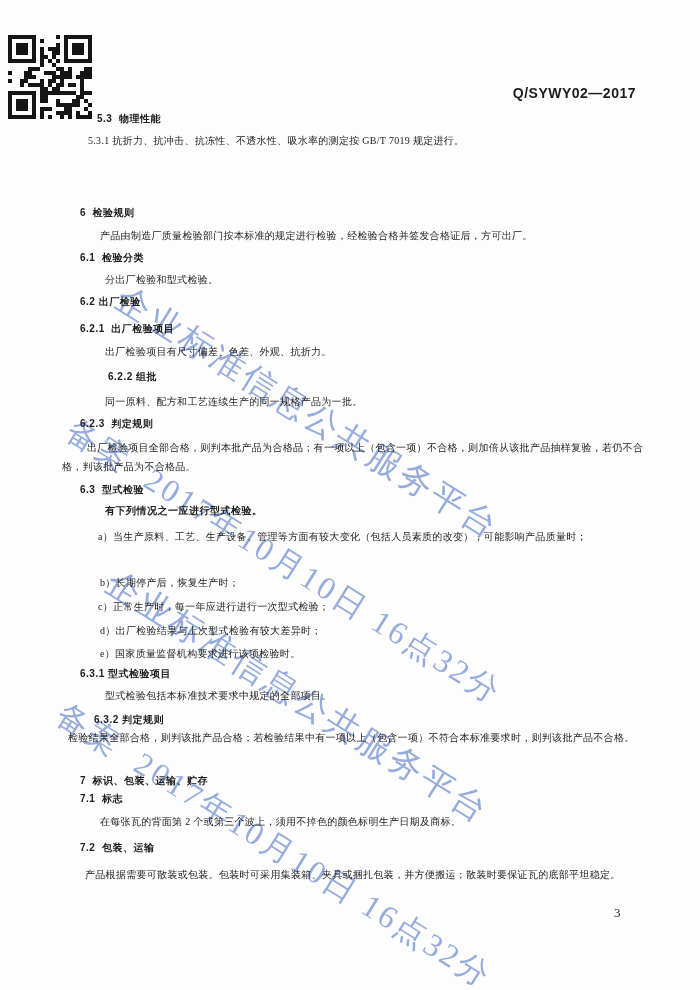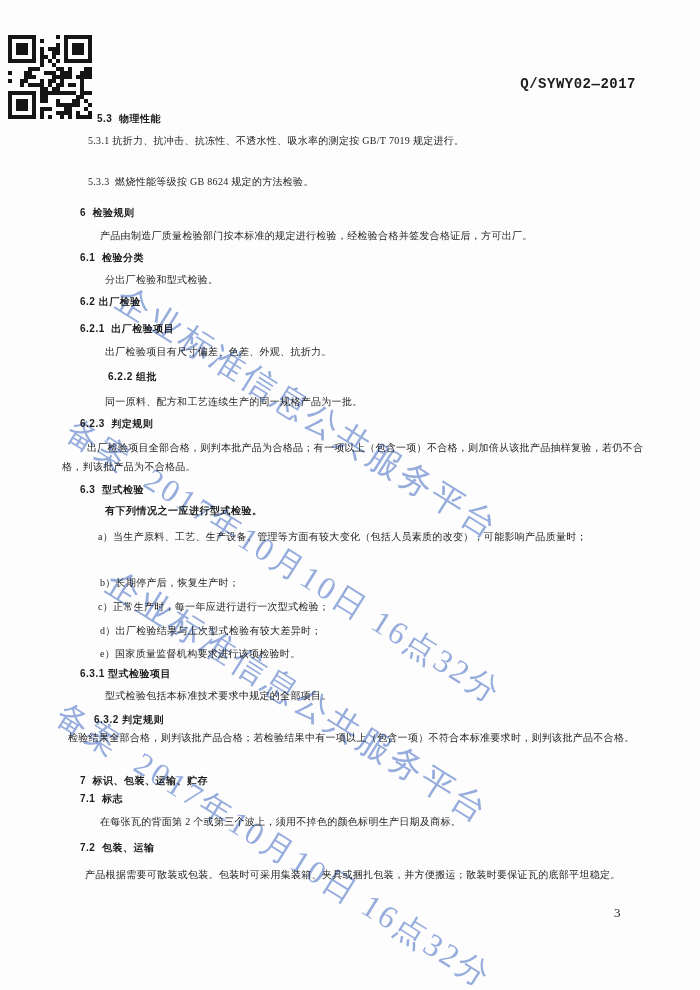--- a/index.html
+++ b/index.html
@@ -17,22 +17,22 @@
     line-height:17px;
     white-space:pre-wrap;
     letter-spacing:0.3px;
   }
   .h{ 
     font-family:"Liberation Sans","DejaVu Sans",sans-serif;
     font-weight:700;
     letter-spacing:0.5px;
   }
   .header-code{
-    position:absolute;top:76px;right:64px;
-    font-family:Liberation Mono, monospace;
+    position:absolute;top:85px;right:64px;
+    font-family:Liberation Sans, sans-serif;
     font-weight:700;font-size:14px;letter-spacing:0.5px;
   }
   .page-num{
     position:absolute;left:614px;top:905px;
     font-size:13px;
   }
   .qr{position:absolute;left:8px;top:35px;width:84px;height:84px;}
   .wm{
     position:absolute;
     transform:rotate(32deg);
@@ -289,21 +289,20 @@
     <div class="l2">备案  2017年10月10日 16点32分</div>
   </div>
 
   <div class="wm" style="left: 170px; top: 482px; color: rgb(125, 153, 213);">
     <div class="l1">企业标准信息公共服务平台</div>
     <div class="l2">备案  2017年10月10日 16点32分</div>
   </div>
 
   <div class="ln h" style="left:97px;top:110px;">5.3  物理性能</div>
   <div class="ln" style="left:88px;top:132px;">5.3.1 抗折力、抗冲击、抗冻性、不透水性、吸水率的测定按 GB/T 7019 规定进行。</div>
-  <div class="ln" style="left:88px;top:173px;">5.3.3  燃烧性能等级按 GB 8624 规定的方法检验。</div>
 
   <div class="ln h" style="left:80px;top:204px;">6  检验规则</div>
   <div class="ln" style="left:100px;top:227px;">产品由制造厂质量检验部门按本标准的规定进行检验，经检验合格并签发合格证后，方可出厂。</div>
   <div class="ln h" style="left:80px;top:249px;">6.1  检验分类</div>
   <div class="ln" style="left:105px;top:271px;">分出厂检验和型式检验。</div>
   <div class="ln h" style="left:80px;top:293px;">6.2 出厂检验</div>
   <div class="ln h" style="left:80px;top:320px;">6.2.1  出厂检验项目</div>
   <div class="ln" style="left:105px;top:343px;">出厂检验项目有尺寸偏差、色差、外观、抗折力。</div>
   <div class="ln h" style="left:80px;top:368px;margin-left:28px;">6.2.2 组批</div>
   <div class="ln" style="left:105px;top:393px;">同一原料、配方和工艺连续生产的同一规格产品为一批。</div>

